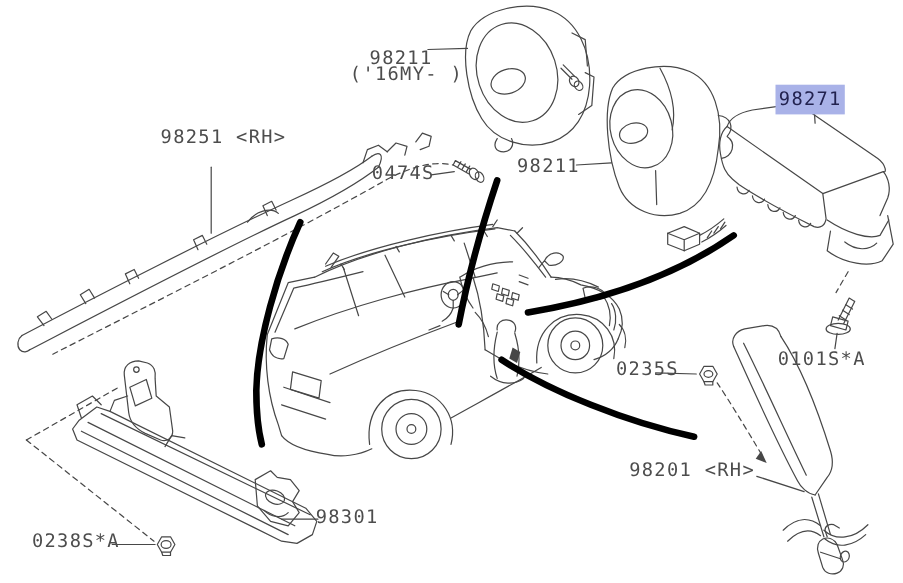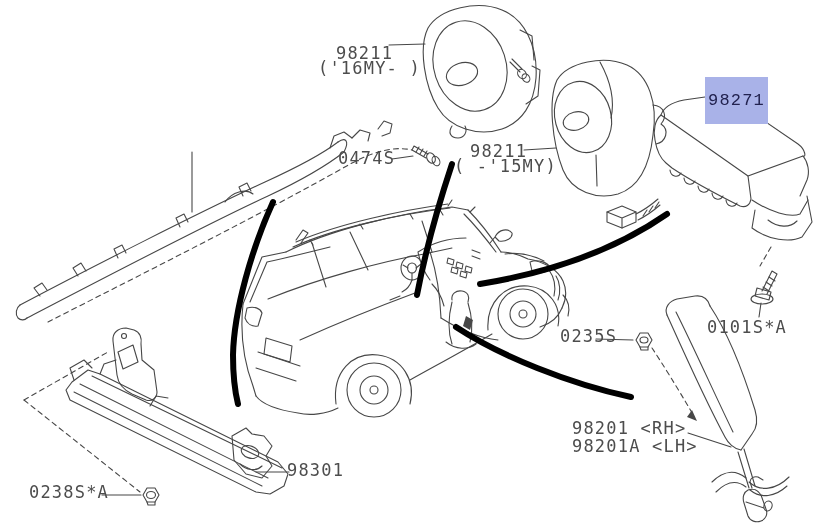--- a/index.html
+++ b/index.html
@@ -2,21 +2,21 @@
 <html style="--highlight-bg: #a9b2e8; --highlight-text: #22224f; --line: #474747; --label-text: #4d4d4d; --leader-thick: #000000;"><head>
 <meta charset="utf-8">
 <style>
   html,body{margin:0;padding:0;background:#fff;}
   .stage{position:relative;width:821px;height:530px;background:#fff;overflow:hidden;}
   .stage svg{position:absolute;left:0;top:0;}
   .lbl{position:absolute;font-family:"DejaVu Sans Mono","Liberation Mono",monospace;
        font-size:17px;letter-spacing:1.2px;color:var(--label-text,#4d4d4d);
        white-space:pre;line-height:19px;}
   .hl{background:var(--highlight-bg,#a9b2e8);color:var(--highlight-text,#22224f);
-      padding:14px 3px;font-family:Liberation Mono, monospace;}
+      padding:4px 3px;}
   .d{fill:none;stroke:var(--line,#474747);stroke-width:1.1;stroke-linecap:round;stroke-linejoin:round;}
   .dash{stroke-dasharray:5 4;}
   .sw{fill:none;stroke:var(--leader-thick,#000);stroke-width:6;stroke-linecap:round;}
   .fillp{fill:var(--line,#474747);stroke:none;}
 </style>
 </head>
 <body>
 
 <div class="stage">
 
@@ -199,32 +199,31 @@
       <path class="d" d="M 596,339 L 633,340"></path>
       <path class="d" d="M 688,433 L 731,447"></path>
       <path class="d" d="M 256,472 L 289,472"></path>
       <path class="d" d="M 102,495 L 141,495"></path>
     </g>
   </svg>
 
   <div class="lbl" style="left:336px;top:44px">98211</div>
   <div class="lbl" style="left:318px;top:59px">('16MY- )</div>
 
+  <div class="lbl" style="left:146px;top:116px">98251 &lt;RH&gt;</div>
 
   <div class="lbl" style="left:338px;top:149px">0474S</div>
 
   <div class="lbl" style="left:470px;top:142px">98211</div>
-  <div class="lbl" style="left:454px;top:157px">( -'15MY)</div>
 
   <div class="lbl hl" style="left:705px;top:77px">98271</div>
 
   <div class="lbl" style="left:707px;top:318px">0101S*A</div>
 
   <div class="lbl" style="left:560px;top:327px">0235S</div>
 
   <div class="lbl" style="left:572px;top:419px">98201 &lt;RH&gt;</div>
-  <div class="lbl" style="left:572px;top:437px">98201A &lt;LH&gt;</div>
 
   <div class="lbl" style="left:287px;top:461px">98301</div>
 
   <div class="lbl" style="left:29px;top:483px">0238S*A</div>
 
 </div>
 
 </body></html>

